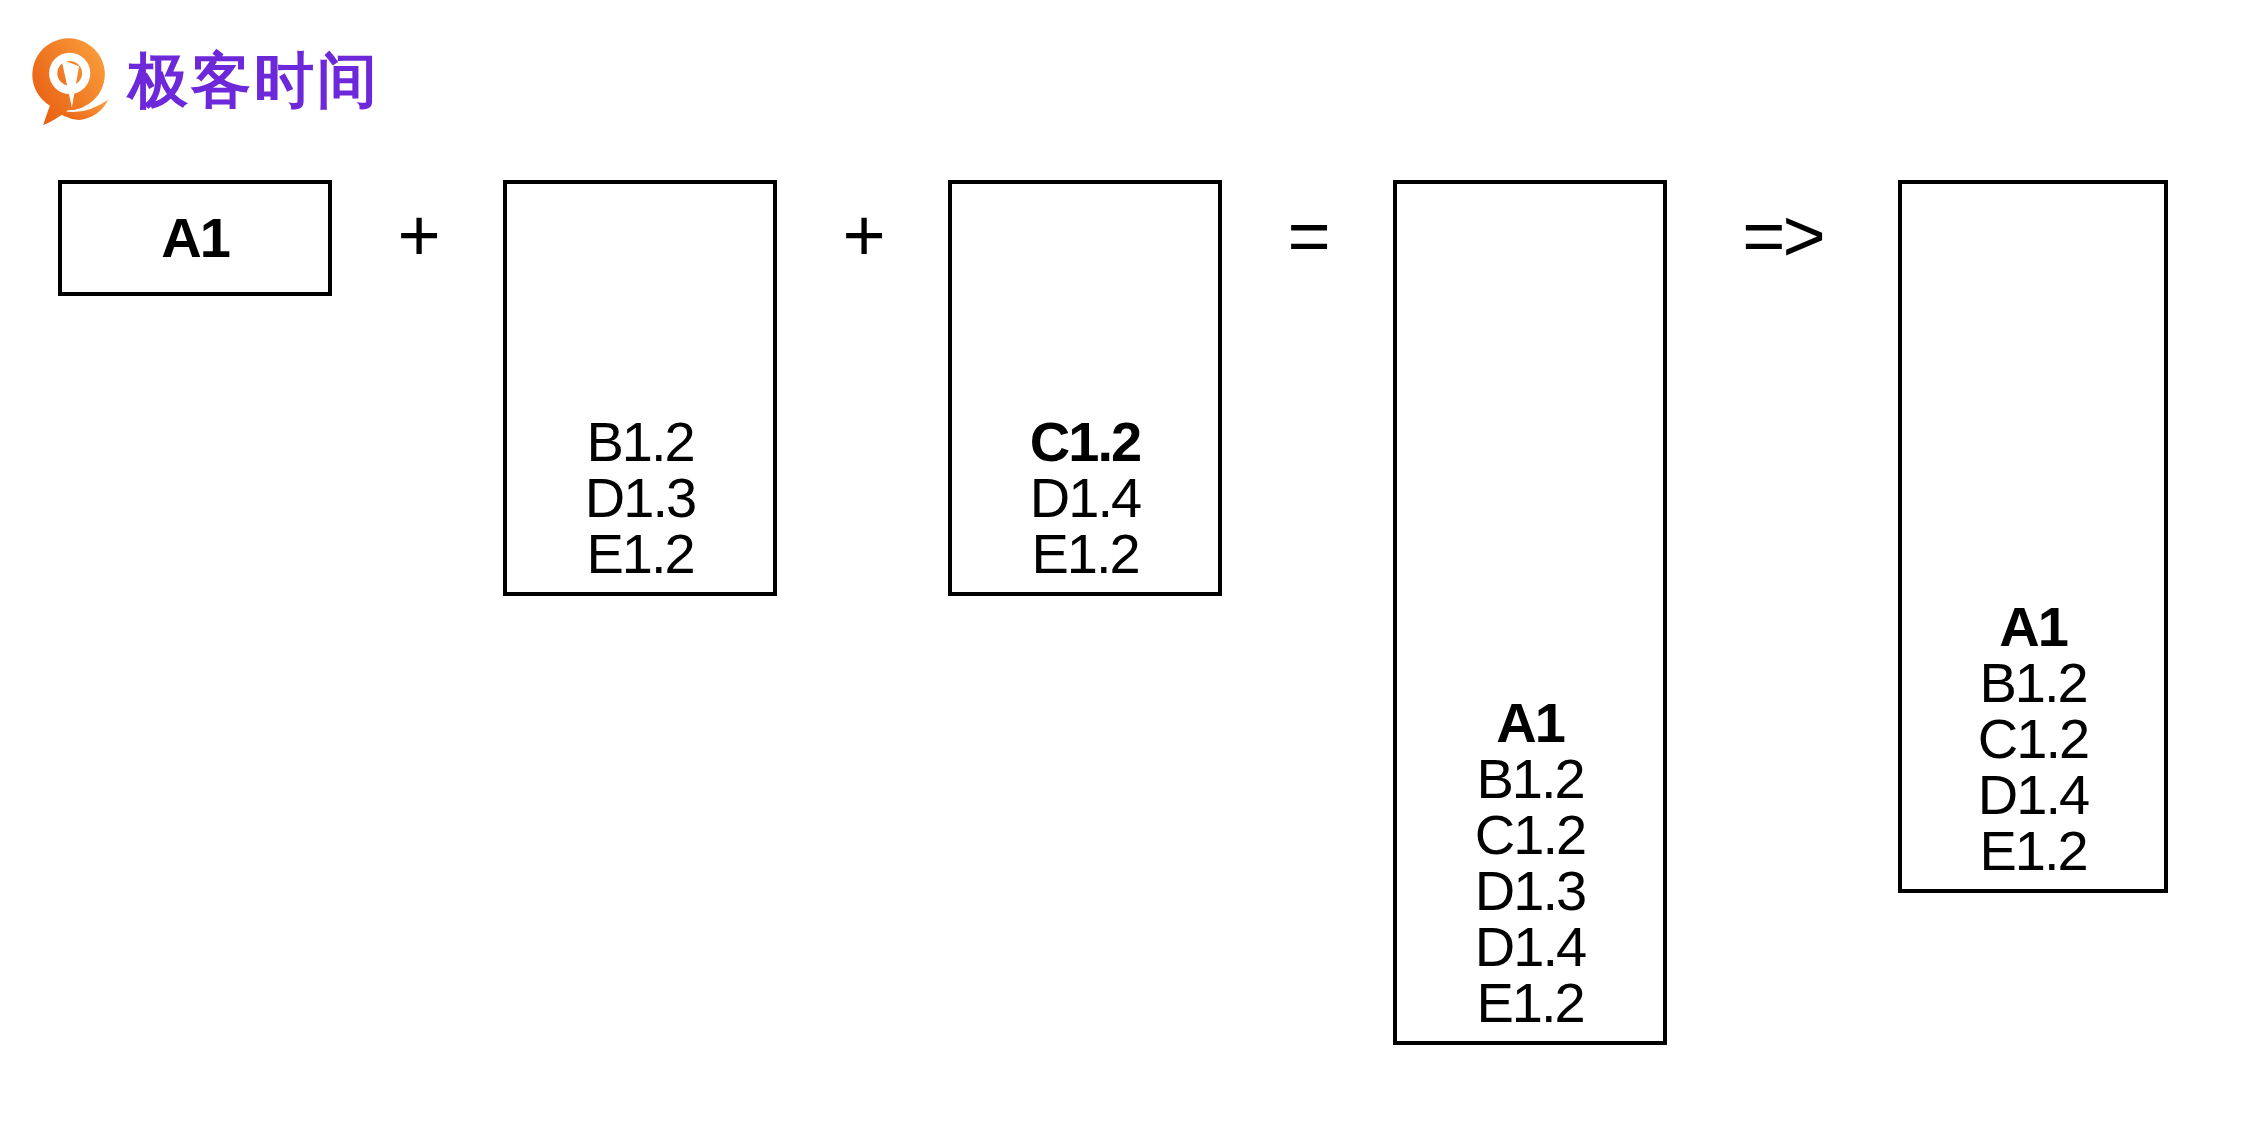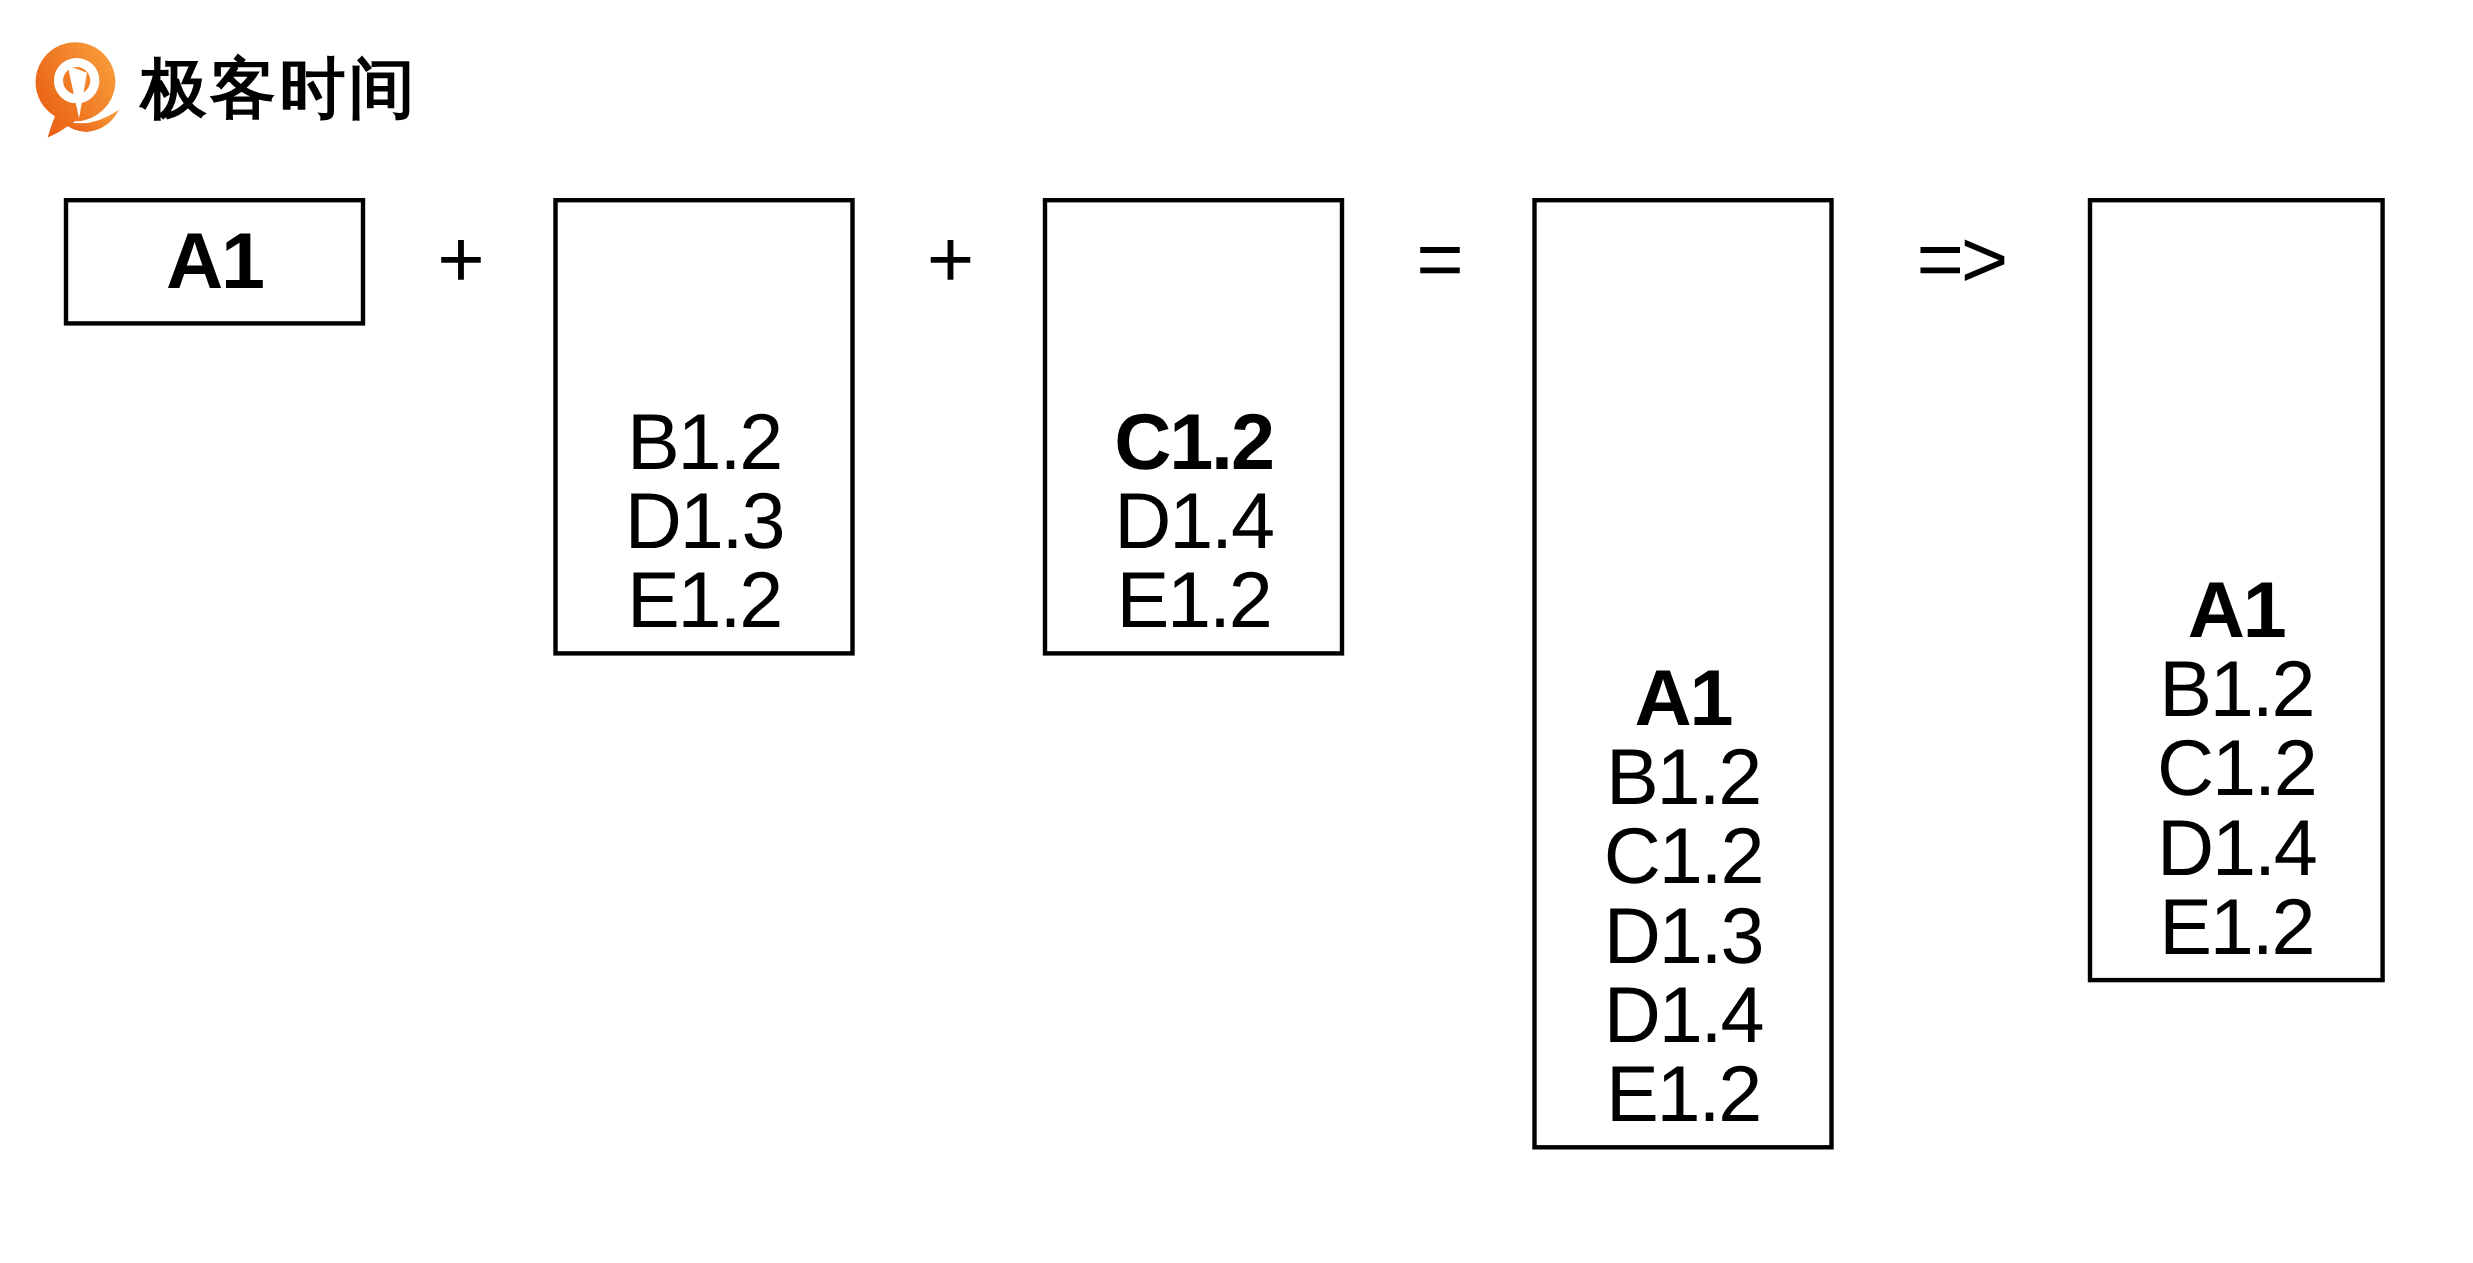--- a/index.html
+++ b/index.html
@@ -27,21 +27,21 @@
     top: 36px;
     height: 90px;
     display: flex;
     align-items: center;
     gap: 12px;
   }
   .logo-icon svg { display: block; }
   .logo-text {
     font-size: 60px;
     font-weight: bold;
-    color: #000000;
+    color: #6d28d9;
     letter-spacing: 3px;
     line-height: 1;
     white-space: nowrap;
   }
 
   
   .box {
     position: absolute;
     box-sizing: border-box;
     border: 4px solid #000000;
@@ -49,21 +49,21 @@
     display: flex;
     flex-direction: column;
     align-items: center;
   }
   .box.single { justify-content: center; }
   .box.multi {
     justify-content: flex-end;
     padding: 10px 0;
   }
   .row {
-    font-size: 72px;
+    font-size: 56px;
     line-height: 1;
     letter-spacing: -2px;
     color: #000000;
     white-space: nowrap;
   }
   .row.bold { font-weight: bold; }
 
   #box-a        { left: 58px;   top: 180px; width: 274px; height: 116px; }
   #box-b        { left: 503px;  top: 180px; width: 274px; height: 416px; }
   #box-c        { left: 948px;  top: 180px; width: 274px; height: 416px; }

